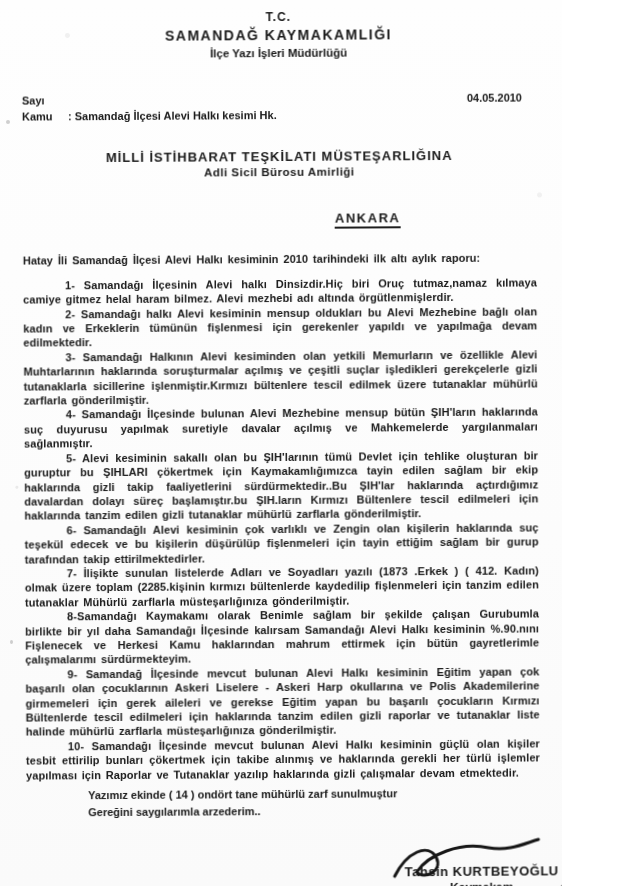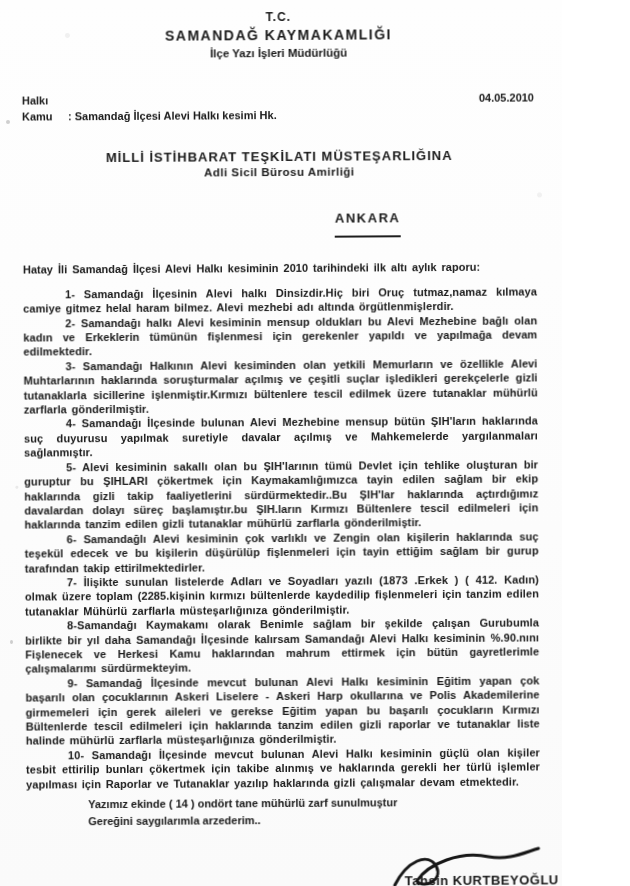--- a/index.html
+++ b/index.html
@@ -29,31 +29,31 @@
   
   .letterhead { text-align: center; line-height: 1.25; }
   .lh-tc   { font-size: 12px; font-weight: 700; letter-spacing: 1px; }
   .lh-org  { font-size: 14px; font-weight: 700; letter-spacing: 1.5px; margin-top: 2px; }
   .lh-unit { font-size: 11.5px; font-weight: 600; margin-top: 1px; }
   
   .meta { margin-top: 32px; font-size: 11px; font-weight: 700; }
   .meta-row { display: flex; align-items: baseline; line-height: 1.45; }
   .meta-label { width: 46px; }
   .meta-value { }
-  .meta-date { margin-left: auto; margin-right: 2px; }
+  .meta-date { margin-left: auto; margin-right: 14px; }
   
   .addressee { text-align: center; margin-top: 24px; line-height: 1.35; }
   .addr-main { font-size: 13px; font-weight: 700; letter-spacing: 1px; }
   .addr-sub  { font-size: 11.5px; font-weight: 700; letter-spacing: .5px; }
   .city-row { text-align: center; margin-top: 28px; }
   .city {
     display: inline-block;
     position: relative; left: 88px;
     font-size: 13px; font-weight: 700; letter-spacing: 1.5px;
-    border-bottom: 2px solid #222; padding-bottom: 10px;
+    border-bottom: 2px solid #222; padding-bottom: 1px;
   }
   
   .intro {
     margin-top: 24px;
     font-size: 11px; font-weight: 700;
     word-spacing: 2px;
   }
   .bodytext { margin-top: 12px; }
   .bodytext p {
     margin: 0;
@@ -91,21 +91,21 @@
   <div class="doc">
 
     <div class="letterhead">
       <div class="lh-tc">T.C.</div>
       <div class="lh-org">SAMANDAĞ KAYMAKAMLIĞI</div>
       <div class="lh-unit">İlçe Yazı İşleri Müdürlüğü</div>
     </div>
 
     <div class="meta">
       <div class="meta-row">
-        <span class="meta-label">Halkı</span>
+        <span class="meta-label">Sayı</span>
         <span class="meta-date">04.05.2010</span>
       </div>
       <div class="meta-row">
         <span class="meta-label">Kamu</span>
         <span class="meta-value">: Samandağ İlçesi Alevi Halkı kesimi Hk.</span>
       </div>
     </div>
 
     <div class="addressee">
       <div class="addr-main">MİLLİ İSTİHBARAT TEŞKİLATI MÜSTEŞARLIĞINA</div>

